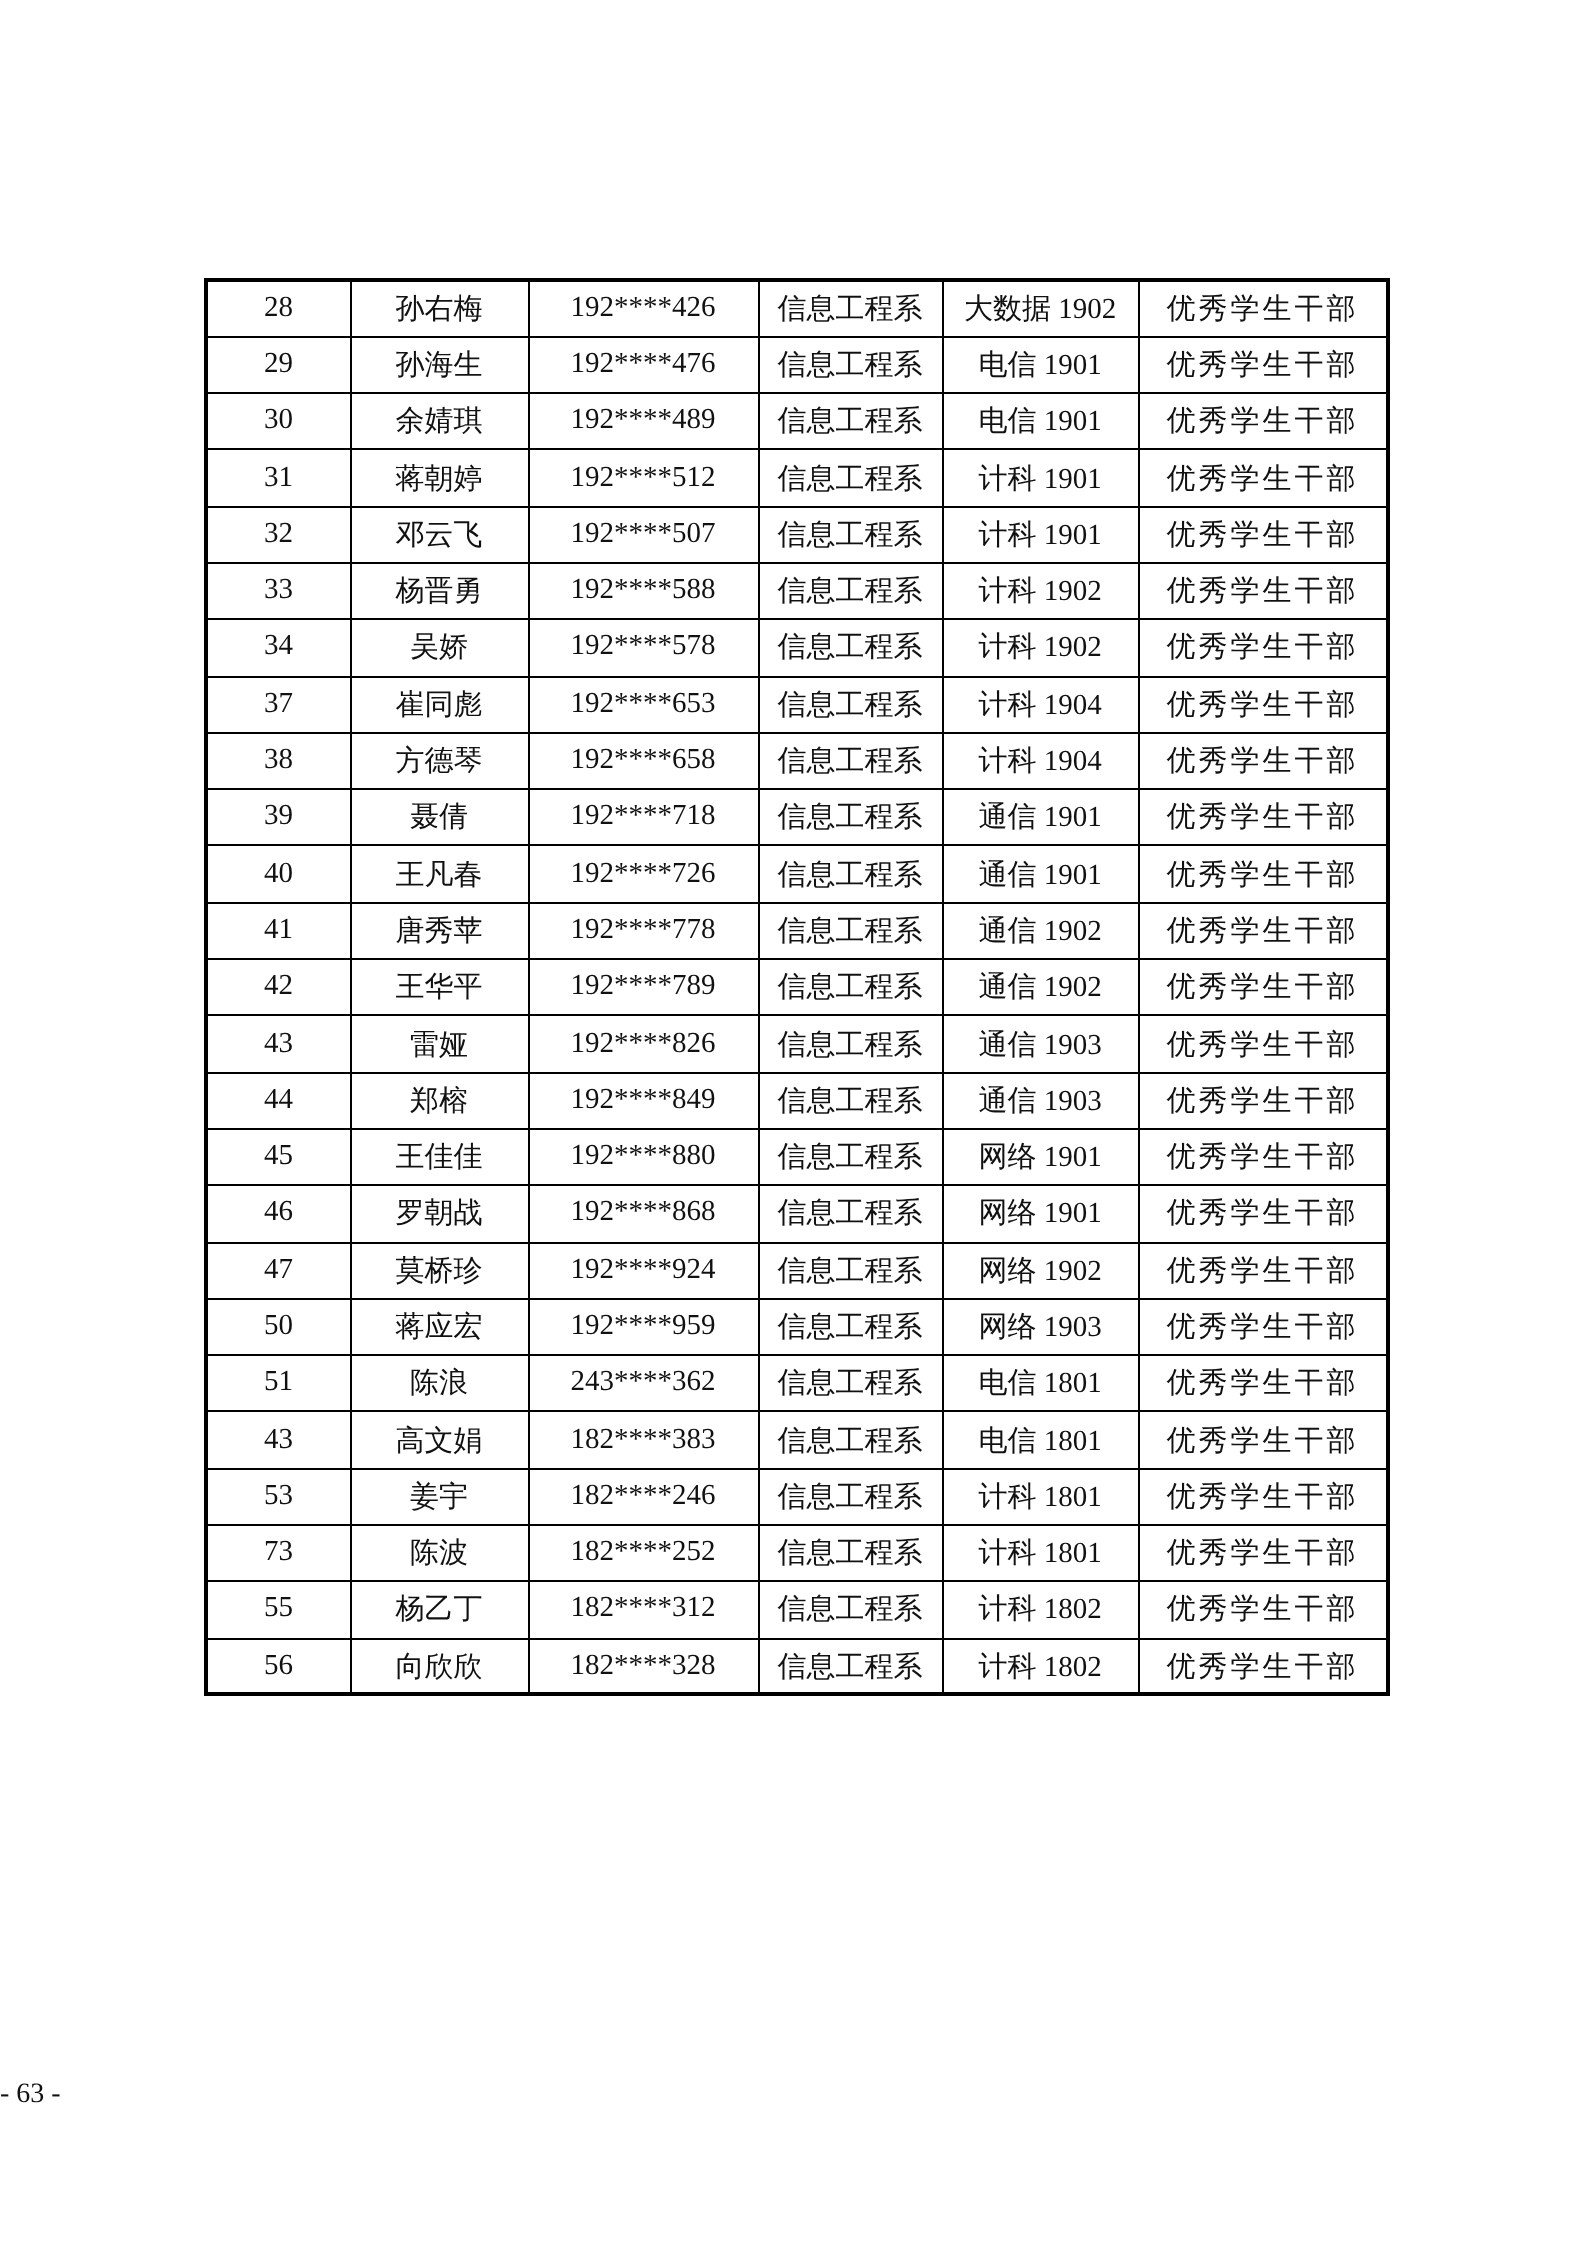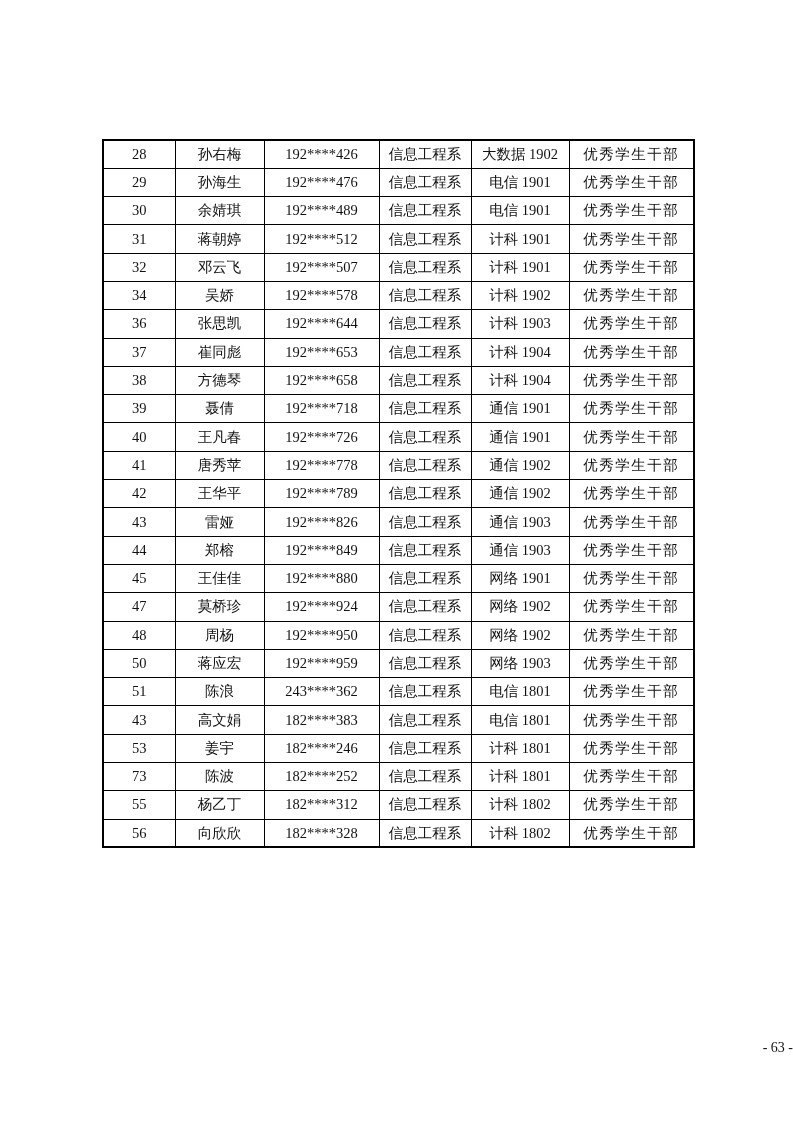--- a/index.html
+++ b/index.html
@@ -37,21 +37,21 @@
     padding: 0 2px;
   }
   td.c0 { font-size: 15px; }                 
   td.c2 { font-size: 15px; }                 
   td.c5 { letter-spacing: 1.5px; font-family: Liberation Serif, serif; }           
   .page-number {
     position: absolute;
     top: 1040px;
     left: 0;
     width: 793px;
-    text-align: right;
+    text-align: left;
     font-size: 14px;
     color: #111111;
     font-family: "Liberation Serif", "DejaVu Serif", serif;
   }
 </style>
 </head>
 <body>
 
 <div class="page">
 
@@ -99,36 +99,36 @@
         </tr>
         <tr>
           <td class="c0">32</td>
           <td class="c1">邓云飞</td>
           <td class="c2">192****507</td>
           <td class="c3">信息工程系</td>
           <td class="c4">计科 1901</td>
           <td class="c5">优秀学生干部</td>
         </tr>
         <tr>
+          <td class="c0">33</td>
+          <td class="c1">杨晋勇</td>
+          <td class="c2">192****588</td>
+          <td class="c3">信息工程系</td>
+          <td class="c4">计科 1902</td>
+          <td class="c5">优秀学生干部</td>
+        </tr>
+        <tr>
           <td class="c0">34</td>
           <td class="c1">吴娇</td>
           <td class="c2">192****578</td>
           <td class="c3">信息工程系</td>
           <td class="c4">计科 1902</td>
           <td class="c5">优秀学生干部</td>
         </tr>
         <tr>
-          <td class="c0">36</td>
-          <td class="c1">张思凯</td>
-          <td class="c2">192****644</td>
-          <td class="c3">信息工程系</td>
-          <td class="c4">计科 1903</td>
-          <td class="c5">优秀学生干部</td>
-        </tr>
-        <tr>
           <td class="c0">37</td>
           <td class="c1">崔同彪</td>
           <td class="c2">192****653</td>
           <td class="c3">信息工程系</td>
           <td class="c4">计科 1904</td>
           <td class="c5">优秀学生干部</td>
         </tr>
         <tr>
           <td class="c0">38</td>
           <td class="c1">方德琴</td>
@@ -187,36 +187,36 @@
         </tr>
         <tr>
           <td class="c0">45</td>
           <td class="c1">王佳佳</td>
           <td class="c2">192****880</td>
           <td class="c3">信息工程系</td>
           <td class="c4">网络 1901</td>
           <td class="c5">优秀学生干部</td>
         </tr>
         <tr>
+          <td class="c0">46</td>
+          <td class="c1">罗朝战</td>
+          <td class="c2">192****868</td>
+          <td class="c3">信息工程系</td>
+          <td class="c4">网络 1901</td>
+          <td class="c5">优秀学生干部</td>
+        </tr>
+        <tr>
           <td class="c0">47</td>
           <td class="c1">莫桥珍</td>
           <td class="c2">192****924</td>
           <td class="c3">信息工程系</td>
           <td class="c4">网络 1902</td>
           <td class="c5">优秀学生干部</td>
         </tr>
         <tr>
-          <td class="c0">48</td>
-          <td class="c1">周杨</td>
-          <td class="c2">192****950</td>
-          <td class="c3">信息工程系</td>
-          <td class="c4">网络 1902</td>
-          <td class="c5">优秀学生干部</td>
-        </tr>
-        <tr>
           <td class="c0">50</td>
           <td class="c1">蒋应宏</td>
           <td class="c2">192****959</td>
           <td class="c3">信息工程系</td>
           <td class="c4">网络 1903</td>
           <td class="c5">优秀学生干部</td>
         </tr>
         <tr>
           <td class="c0">51</td>
           <td class="c1">陈浪</td>

